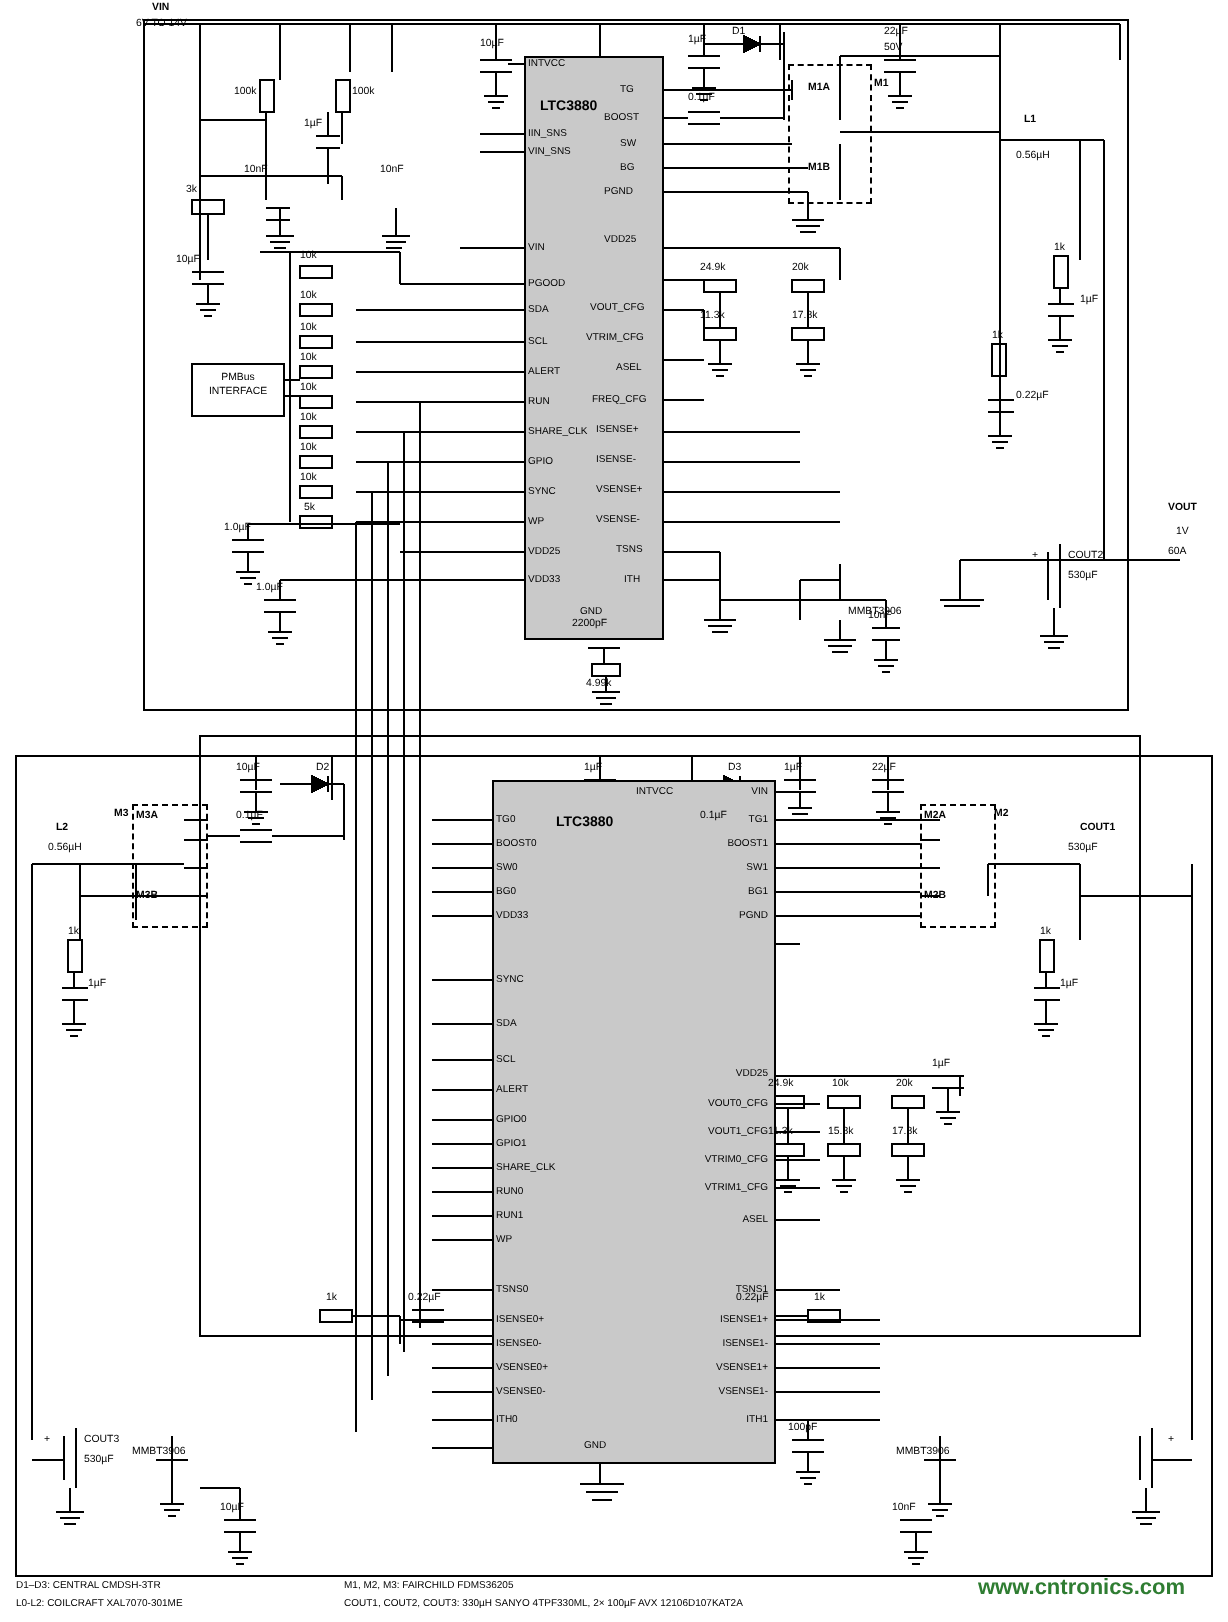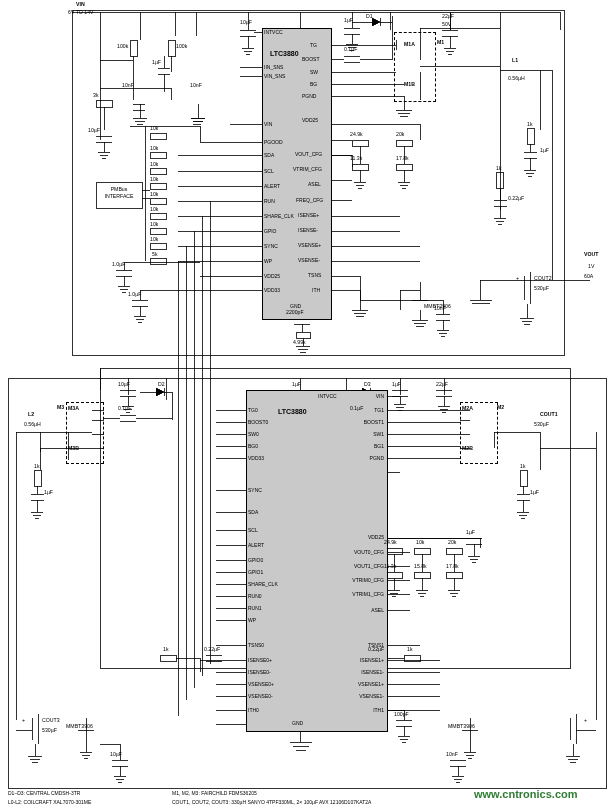--- a/index.html
+++ b/index.html
@@ -567,15 +567,15 @@
   <div class="lbl" style="left:42px;top:728px;">530µF</div>
   <div class="lbl" style="left:584px;top:718px;">+</div>
   <div class="lbl" style="left:552px;top:718px;"></div>
   <div class="lbl" style="left:552px;top:728px;"></div>
 
   <div class="foot" style="left:8px;top:790px;">D1–D3: CENTRAL CMDSH-3TR</div>
   <div class="foot" style="left:8px;top:799px;">L0-L2: COILCRAFT XAL7070-301ME</div>
   <div class="foot" style="left:172px;top:790px;">M1, M2, M3: FAIRCHILD FDMS36205</div>
   <div class="foot" style="left:172px;top:799px;">COUT1, COUT2, COUT3: 330µH SANYO 4TPF330ML, 2× 100µF AVX 12106D107KAT2A</div>
 
-  <div class="wm" style="left:474px;top:788px;">www.cntronics.com</div>
+  <div class="wm" style="left:489px;top:788px;">www.cntronics.com</div>
 
 </div>
 
 </body></html>

